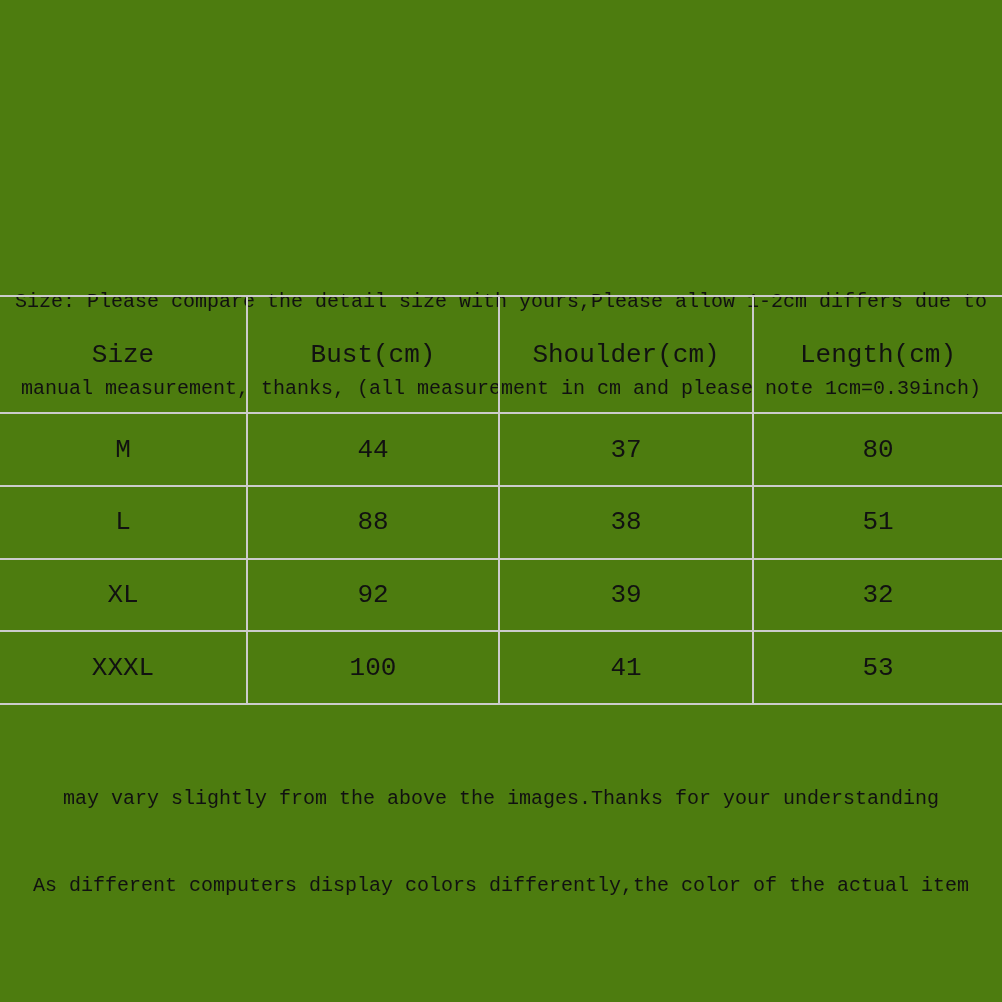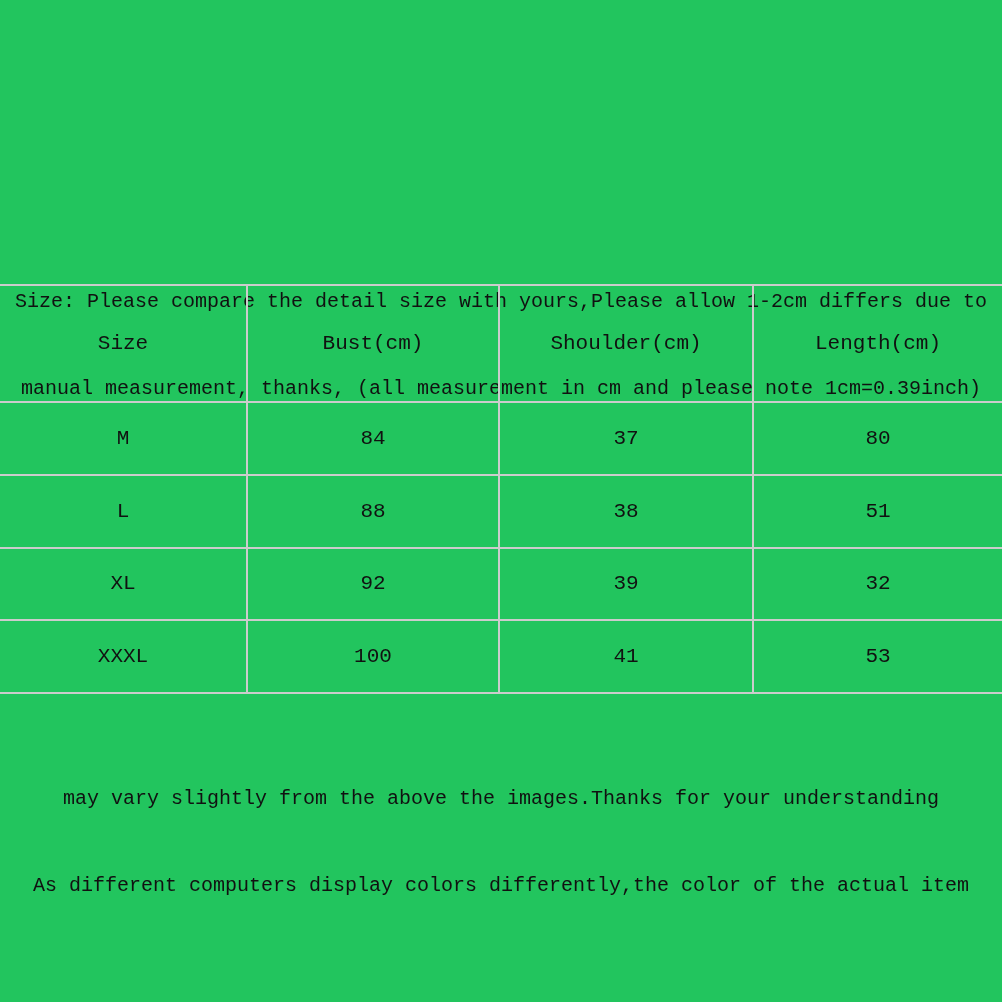--- a/index.html
+++ b/index.html
@@ -4,47 +4,47 @@
 <style>
   html, body {
     margin: 0;
     padding: 0;
     background: #ffffff;
   }
   .canvas {
     position: relative;
     width: 1002px;
     height: 1002px;
-    background: #22c55e;
+    background: #4d7c0f;
     overflow: hidden;
     font-family: "Liberation Mono", "DejaVu Sans Mono", monospace;
     color: #111111;
   }
   .note {
     position: absolute;
     left: 0;
     width: 1002px;
     text-align: center;
     font-size: 20px;
     line-height: 29px;
     white-space: pre;
     color: #111111;
   }
   .note-top { top: 229px; }
   .note-bottom { top: 726px; }
 
   table.size-table {
     position: absolute;
-    top: 284px;
+    top: 295px;
     left: 0;
     width: 1002px;
     height: 410px;
     border-collapse: collapse;
     table-layout: fixed;
-    font-size: 21px;
+    font-size: 26px;
     color: #111111;
   }
   table.size-table td, table.size-table th {
     border: 2px solid #cccccc;
     text-align: center;
     vertical-align: middle;
     font-weight: normal;
     padding: 0;
   }
   
@@ -76,21 +76,21 @@
       </colgroup>
     <tbody>
       <tr class="header-row">
         <th>Size</th>
         <th>Bust(cm)</th>
         <th>Shoulder(cm)</th>
         <th>Length(cm)</th>
       </tr>
       <tr class="data-row">
         <td>M</td>
-        <td>84</td>
+        <td>44</td>
         <td>37</td>
         <td>80</td>
       </tr>
       <tr class="data-row">
         <td>L</td>
         <td>88</td>
         <td>38</td>
         <td>51</td>
       </tr>
       <tr class="data-row">

